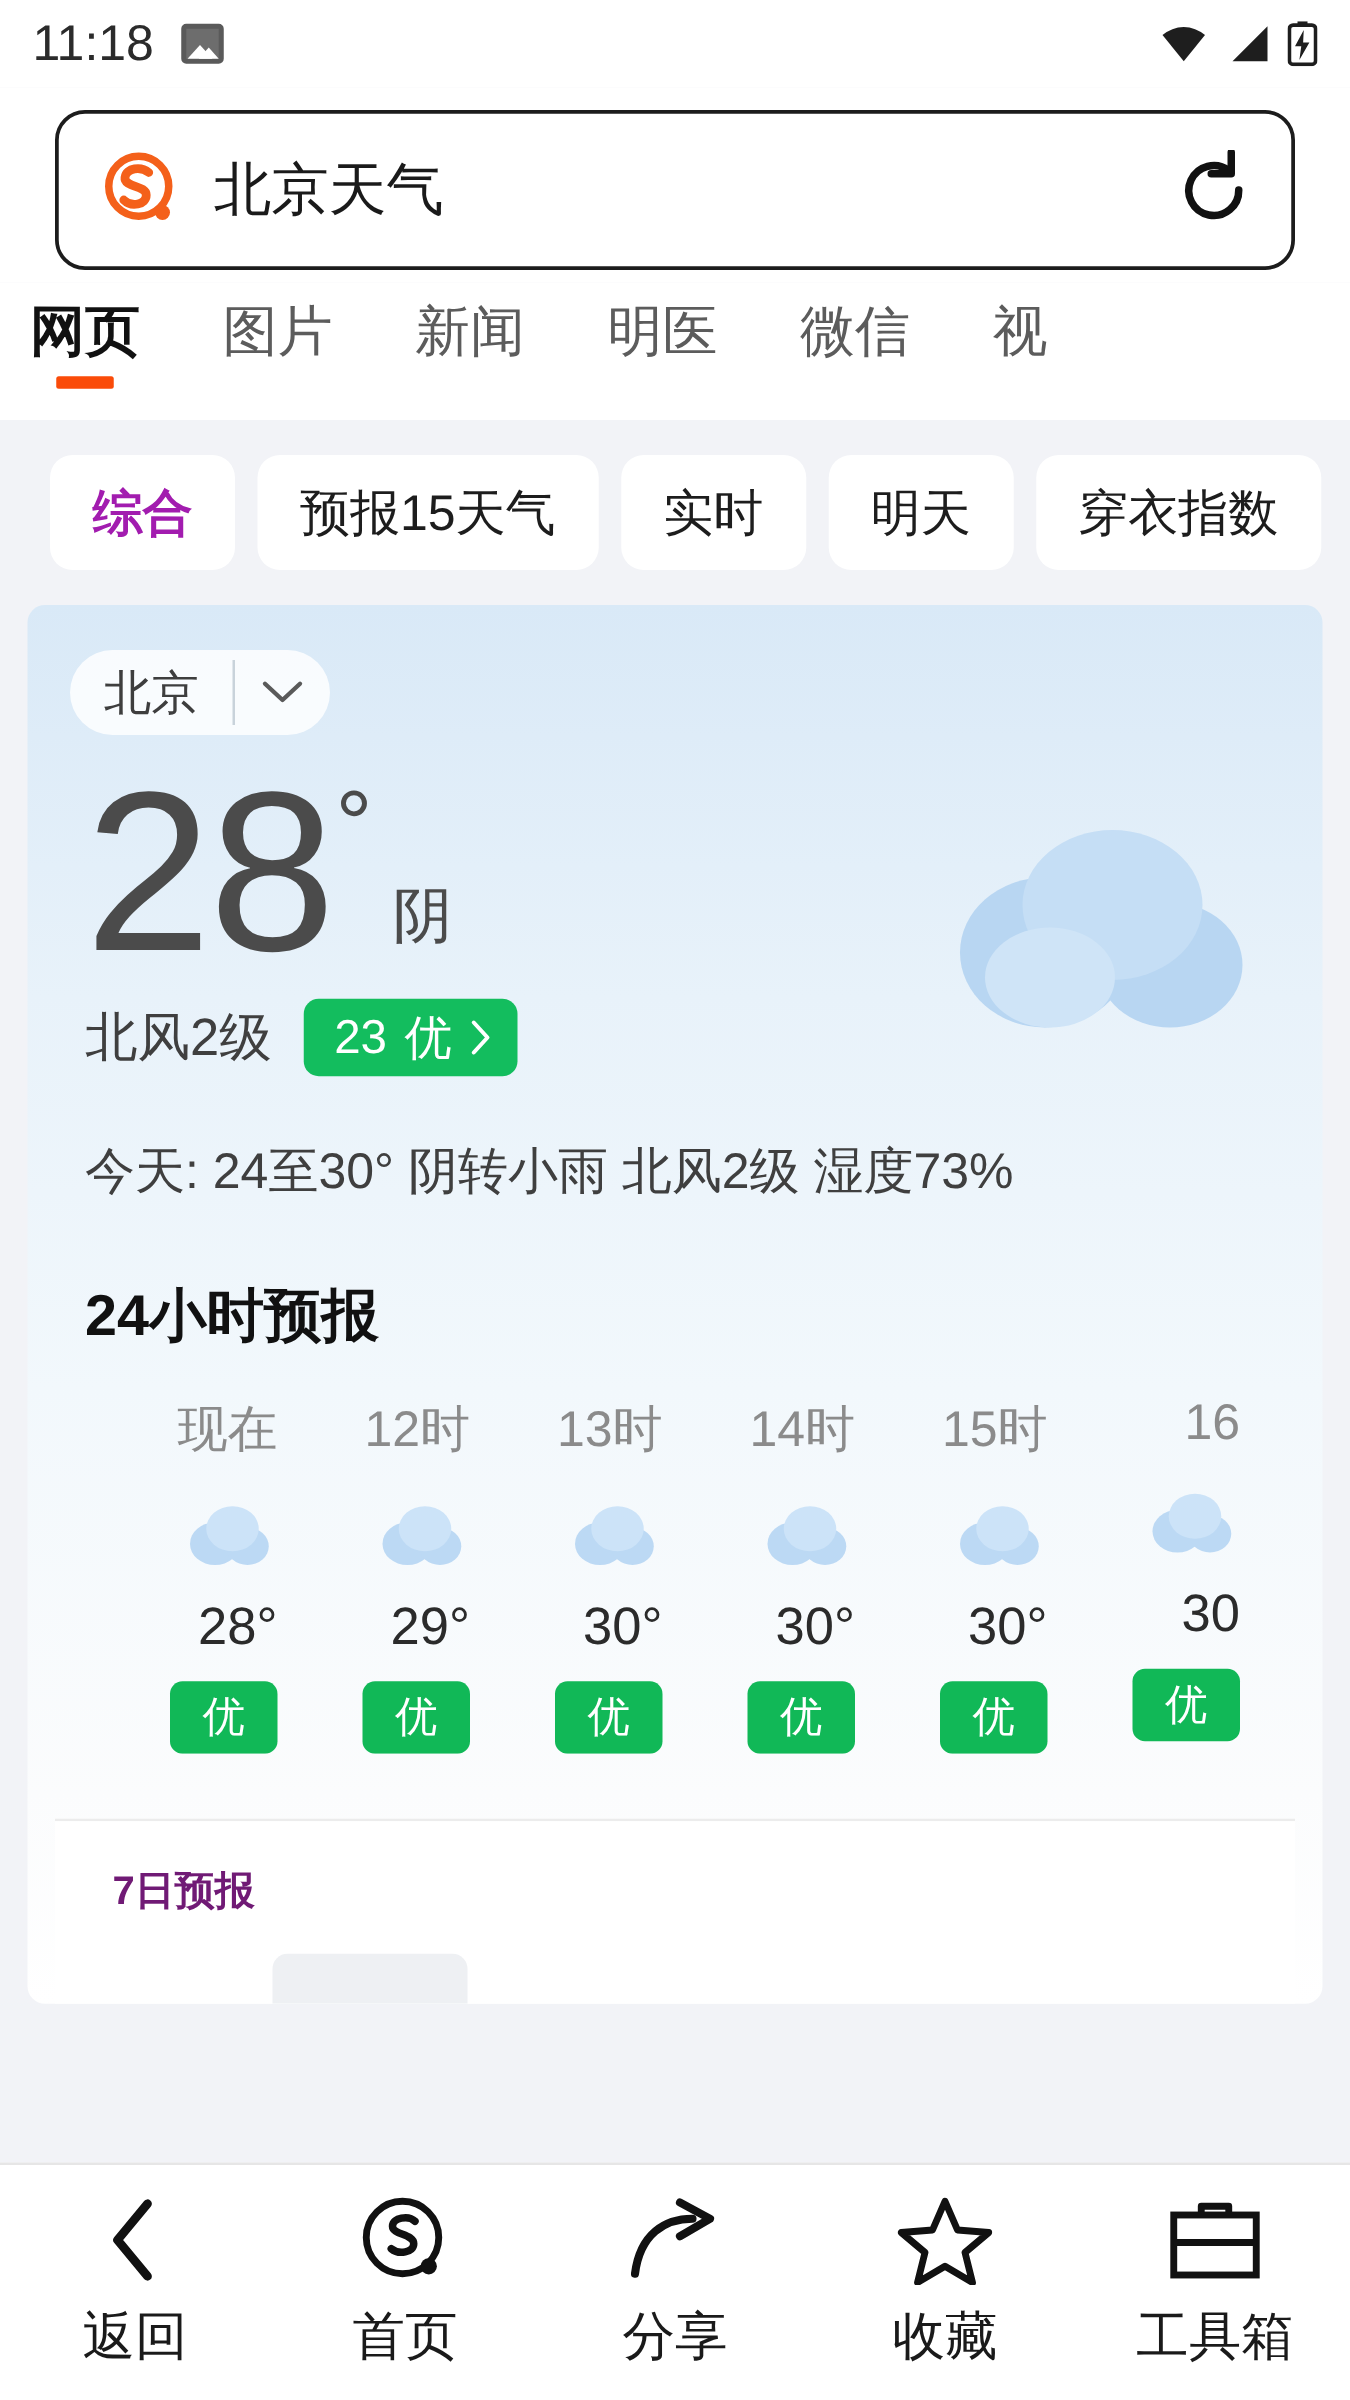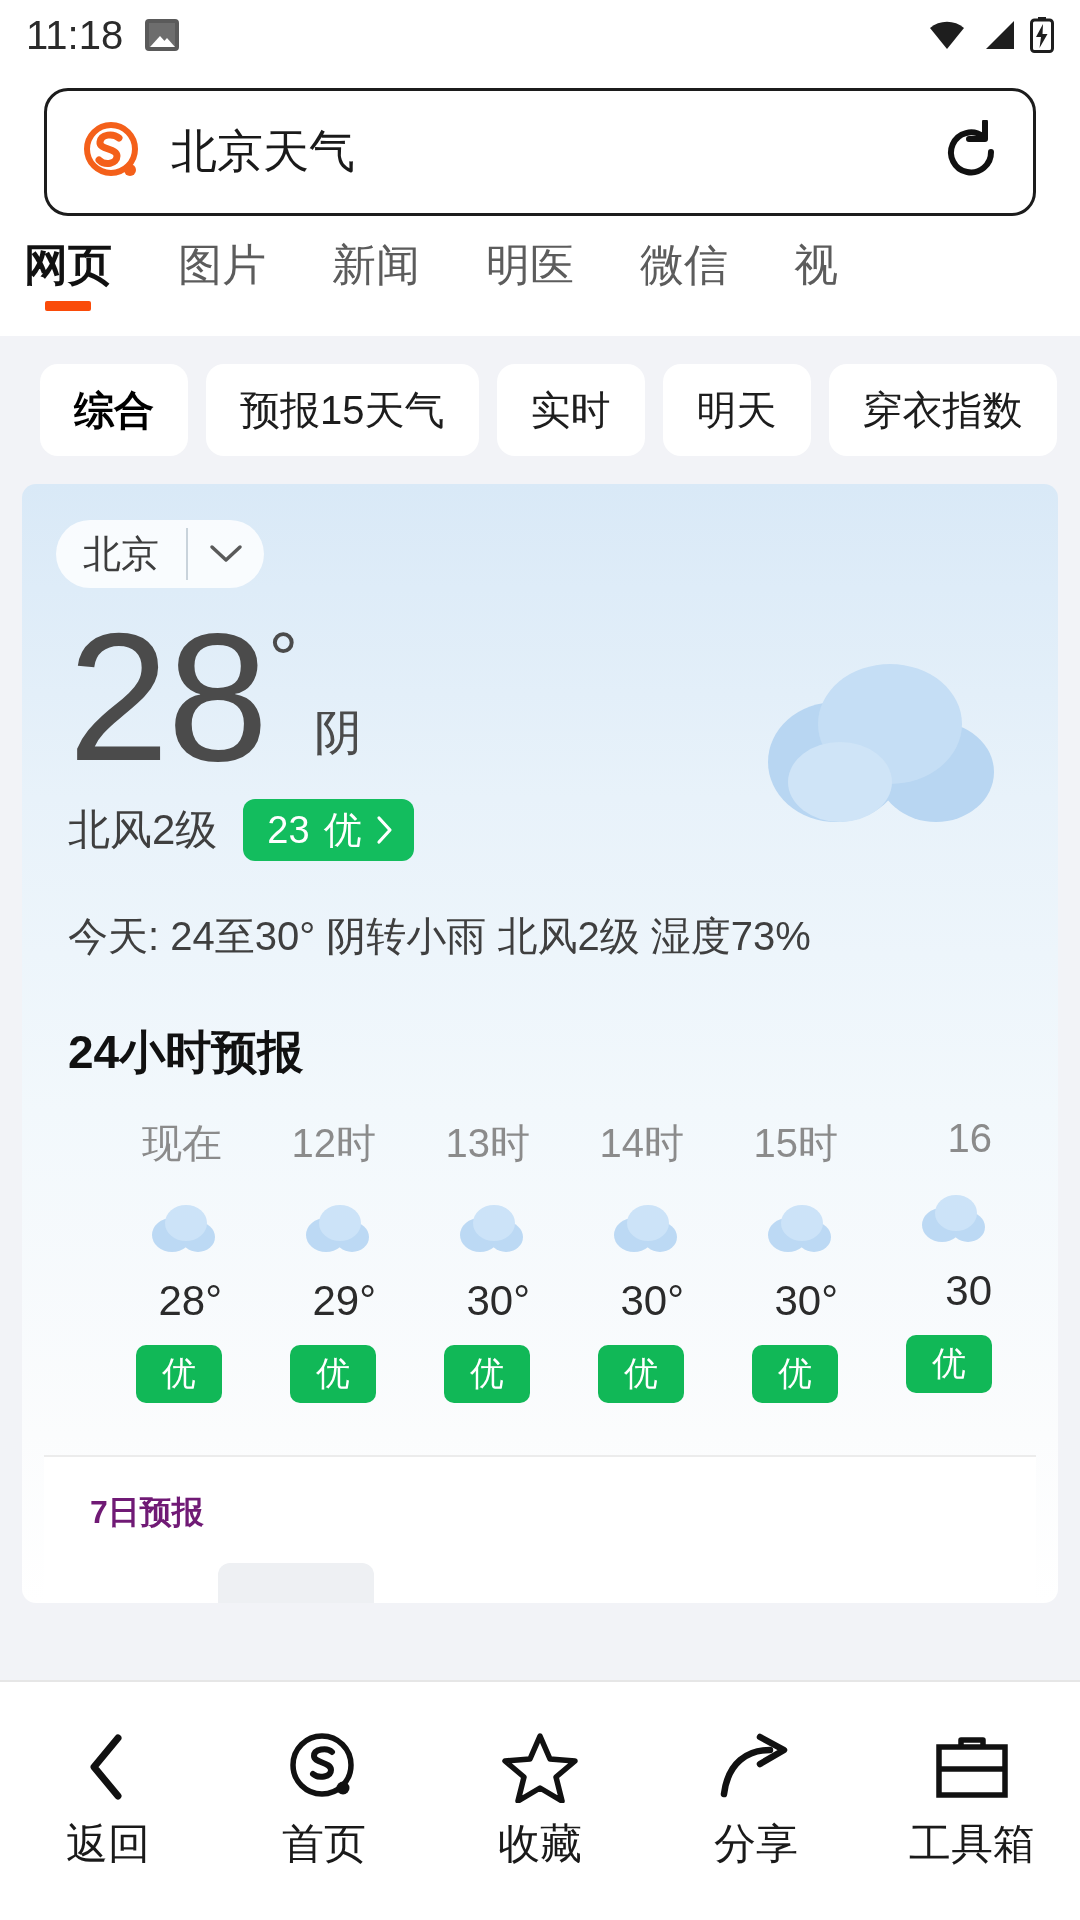--- a/index.html
+++ b/index.html
@@ -76,21 +76,21 @@
   .chips {
     display: flex; gap: 18px; padding: 0 40px; overflow: hidden;
     height: 104px; align-items: center;
   }
   .chip {
     background: #ffffff; border-radius: 18px; height: 92px;
     display: flex; align-items: center; justify-content: center;
     padding: 0 34px; font-size: 40px; color: #1d1d1d; white-space: nowrap;
     flex: 0 0 auto;
   }
-  .chip.active { color: #000000; font-weight: bold; }
+  .chip.active { color: #a21caf; font-weight: bold; }
 
   
   .wcard {
     margin: 22px 22px 0 22px; border-radius: 14px; overflow: hidden;
     background: linear-gradient(180deg, #d9e9f7 0%, #e8f2fa 28%, #f2f8fc 56%, #fbfcfd 85%, #ffffff 100%);
     position: relative;
   }
   .city-pill {
     margin: 36px 0 0 34px; height: 68px; width: 208px;
     background: rgba(255,255,255,0.82); border-radius: 40px;
@@ -141,21 +141,21 @@
 
   .divider { height: 2px; background: #ececec; margin: 30px 22px 0 22px; }
 
   
   .d7 { background: #ffffff; margin: 0 22px; padding: 34px 0 0 46px; }
   .d7-title { font-size: 32px; font-weight: bold; color: #701a75; }
   .d7-stub { margin: 28px 0 0 128px; width: 156px; height: 40px; background: #eef0f3; border-radius: 12px 12px 0 0; }
 
   
   .bottomnav {
-    position: absolute; left: 0; bottom: 0; width: 1080px; height: 240px;
+    position: absolute; left: 0; bottom: 0; width: 1080px; height: 190px;
     background: #ffffff; border-top: 2px solid #e6e6e6;
     display: flex; align-items: center;
   }
   .navitem { flex: 1; display: flex; flex-direction: column; align-items: center; gap: 12px; }
   .navicon { height: 74px; display: flex; align-items: center; justify-content: center; }
   .navlabel { font-size: 42px; color: #1a1a1a; }
 </style>
 </head>
 <body>
 
@@ -363,35 +363,35 @@
           <circle cx="35" cy="35" r="29" fill="none" stroke="#111" stroke-width="5.5"></circle>
           <path d="M45 22 C40 17, 27 19, 27 26 C27 33, 44 32, 44 40 C44 47, 32 49, 26 44" fill="none" stroke="#111" stroke-width="6" stroke-linecap="round"></path>
           <circle cx="56" cy="58" r="6.5" fill="#111"></circle>
         </svg>
       </div>
       <div class="navlabel">首页</div>
     </div>
 
     <div class="navitem">
       <div class="navicon">
-        <svg width="76" height="72" viewBox="0 0 76 72">
-          <path d="M38 5 L48 28 L73 30 L54 46 L60 70 L38 57 L16 70 L22 46 L3 30 L28 28 Z" fill="none" stroke="#111" stroke-width="5.5" stroke-linejoin="round"></path>
-        </svg>
-      </div>
-      <div class="navlabel">收藏</div>
-    </div>
-
-    <div class="navitem">
-      <div class="navicon">
         <svg width="76" height="70" viewBox="0 0 76 70">
           <path d="M6 62 C10 30, 30 18, 52 18" fill="none" stroke="#111" stroke-width="6.5" stroke-linecap="round"></path>
           <path d="M42 5 L66 18 L42 32" fill="none" stroke="#111" stroke-width="6.5" stroke-linecap="round" stroke-linejoin="round"></path>
         </svg>
       </div>
       <div class="navlabel">分享</div>
+    </div>
+
+    <div class="navitem">
+      <div class="navicon">
+        <svg width="76" height="72" viewBox="0 0 76 72">
+          <path d="M38 5 L48 28 L73 30 L54 46 L60 70 L38 57 L16 70 L22 46 L3 30 L28 28 Z" fill="none" stroke="#111" stroke-width="5.5" stroke-linejoin="round"></path>
+        </svg>
+      </div>
+      <div class="navlabel">收藏</div>
     </div>
 
     <div class="navitem">
       <div class="navicon">
         <svg width="76" height="68" viewBox="0 0 76 68">
           <path d="M27 14 L27 7 L49 7 L49 14" fill="none" stroke="#111" stroke-width="5.5" stroke-linejoin="round"></path>
           <rect x="5" y="14" width="66" height="48" fill="none" stroke="#111" stroke-width="5.5"></rect>
           <line x1="5" y1="36" x2="71" y2="36" stroke="#111" stroke-width="5.5"></line>
         </svg>
       </div>

